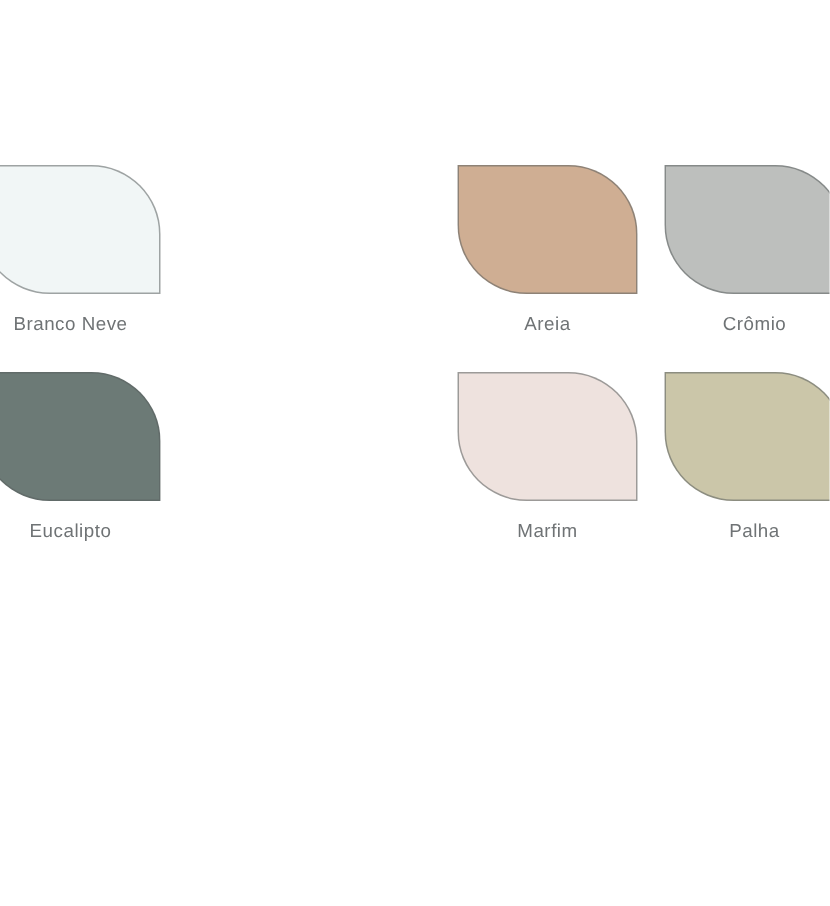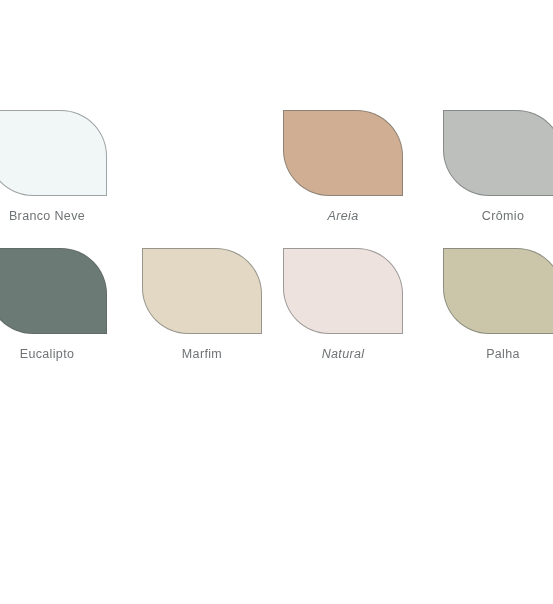--- a/index.html
+++ b/index.html
@@ -41,21 +41,21 @@
   
   .swatch-cell {
     position: absolute;
     top: 0;
     width: 120px;
     height: 122px;
   }
 
   .swatch-cell.col-0 { left: -13px; }
   .swatch-cell.col-1 { left: 142px; }
-  .swatch-cell.col-2 { left: 283px; font-style: italic; }
+  .swatch-cell.col-2 { left: 305px; }
   .swatch-cell.col-3 { left: 443px; }
 
   
   .swatch-chip {
     width: 120px;
     height: 86px;
     border: 1px solid rgba(90, 95, 95, 0.55);
     border-top-right-radius: 46px;
     border-bottom-left-radius: 46px;
     border-top-left-radius: 0;
@@ -102,28 +102,24 @@
 
     </div>
 
     <div class="swatch-row">
 
       <div class="swatch-cell col-0">
         <div class="swatch-chip" style="background: rgb(108, 122, 118); border-color: rgba(90, 95, 95, 0.55);"></div>
         <div class="swatch-label">Eucalipto</div>
       </div>
 
-      <div class="swatch-cell col-1">
-        <div class="swatch-chip" style="background: rgb(227, 216, 196); border-color: rgba(90, 95, 95, 0.55);"></div>
-        <div class="swatch-label">Marfim</div>
-      </div>
 
       <div class="swatch-cell col-2">
         <div class="swatch-chip" style="background: rgb(238, 226, 222); border-color: rgba(90, 95, 95, 0.55);"></div>
-        <div class="swatch-label">Natural</div>
+        <div class="swatch-label">Marfim</div>
       </div>
 
       <div class="swatch-cell col-3">
         <div class="swatch-chip" style="background: rgb(203, 198, 169); border-color: rgba(90, 95, 95, 0.55);"></div>
         <div class="swatch-label">Palha</div>
       </div>
 
     </div>
 
   </div>

